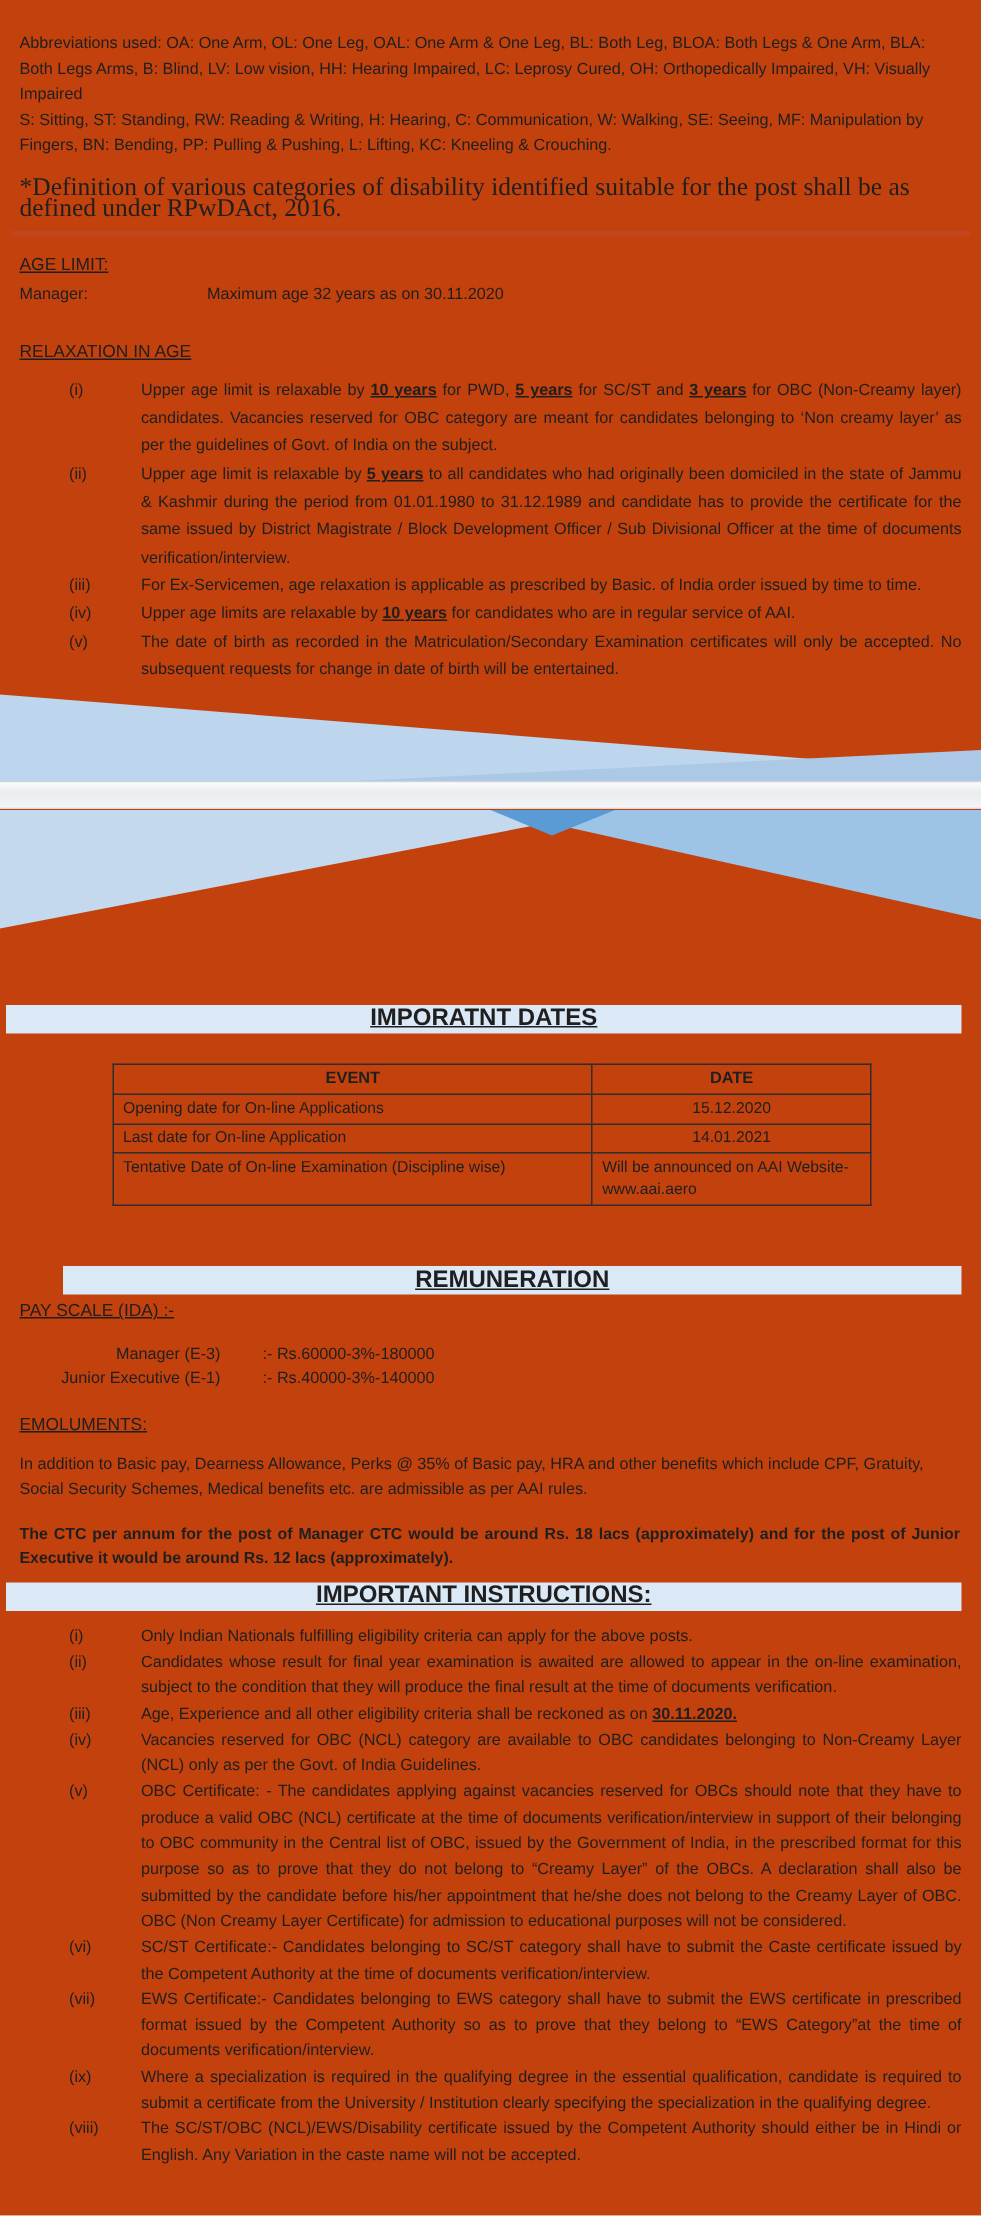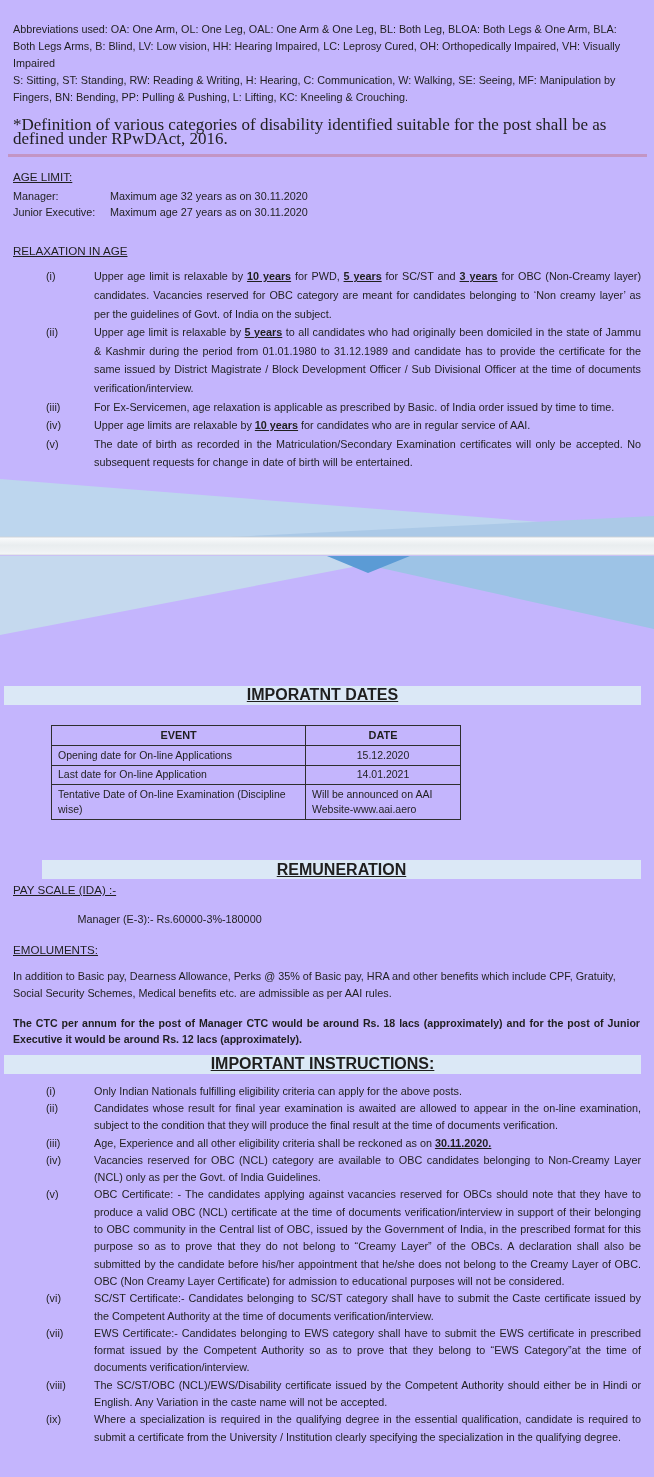--- a/index.html
+++ b/index.html
@@ -1,39 +1,39 @@
 <!DOCTYPE html>
 <html><head>
 <meta charset="utf-8">
 <style>
   html,body{margin:0;padding:0;background:#ffffff;}
   .page{
     position:relative;
     width:654px;height:1477px;
-    background:#c4b5fd;
+    background:#c2410c;
     font-family:"Liberation Sans","DejaVu Sans",sans-serif;
     font-size:10.8px;
     color:#1f1f1f;
     overflow:hidden;
   }
   .para{margin:0 14px 0 13px;line-height:17px;text-align:left;}
   .abbrev1{padding-top:21px;}
   .def-note{
     margin:12px 10px 0 13px;
     font-family:"Liberation Serif","DejaVu Serif",serif;
     font-size:17px;line-height:14px;
   }
   .red-line{height:3px;margin:8px 7px 0 8px;opacity:.32;}
   .sec-head{
     margin:0 13px;font-size:11.6px;font-weight:normal;
     text-decoration:underline;line-height:14px;
   }
   .h-age{margin-top:13px;}
   .kv-rows{margin:4px 13px 0 13px;}
-  .kv{display:flex;line-height:16.2px;}
+  .kv{display:flex;line-height:16.2px;gap:28px;}
   .kv .k{flex:0 0 97px;}
   .kv2 .k{flex:0 0 134px;text-align:right;}
   .h-relax{margin-top:24px;}
   .numlist{margin:9px 13px 0 0;}
   .li{display:flex;align-items:flex-start;}
   .li .num{flex:0 0 48px;padding-left:46px;}
   .li .litext{flex:1 1 auto;text-align:justify;}
   .relax .li{line-height:18.6px;}
   .instr .li{line-height:17.3px;}
   .bu{font-weight:bold;text-decoration:underline;}
@@ -46,23 +46,23 @@
     text-align:center;
     padding:2.5px 0 2.5px 0;
     font-size:16px;font-weight:bold;line-height:14px;
   }
   .band span{text-decoration:underline;}
   .b1{margin-top:39px;}
   .b2{margin-top:40px;}
   .b3{margin-top:7px;}
   
   table.dates{
-    margin:20px 0 0 51px;
+    margin:20px 0 0 75px;
     border-collapse:collapse;
-    width:410px;
+    width:506px;
     font-size:10.5px;
   }
   table.dates th,table.dates td{
     border:1.2px solid #2e2e2e;
     padding:1.5px 6px;
     line-height:15.5px;
     vertical-align:top;
   }
   table.dates th{font-size:10.9px;text-align:center;padding:2px 6px;}
   table.dates td.c1{width:290px;text-align:left;}
@@ -85,24 +85,20 @@
   <p class="def-note">*Definition of various categories of disability identified suitable for the post shall be as defined under RPwDAct, 2016.</p>
 
   <div class="red-line" style="background: rgb(192, 80, 77);"></div>
 
   <div class="sec-head h-age">AGE LIMIT:</div>
 
   <div class="kv-rows">
       <div class="kv">
         <div class="k">Manager:</div>
         <div class="v">Maximum age 32 years as on 30.11.2020</div>
-      </div>
-      <div class="kv">
-        <div class="k">Junior Executive:</div>
-        <div class="v">Maximum age 27 years as on 30.11.2020</div>
       </div>
     </div>
 
   <div class="sec-head h-relax">RELAXATION IN AGE</div>
 
   <div class="numlist relax">
       <div class="li">
         <div class="num">(i)</div>
         <div class="litext"><span>Upper age limit is relaxable by </span><span class="bu">10 years</span><span> for PWD, </span><span class="bu">5 years</span><span> for SC/ST and </span><span class="bu">3 years</span><span> for OBC (Non-Creamy layer) candidates.  Vacancies reserved for OBC category are meant for candidates belonging to ‘Non creamy layer’ as per the guidelines of Govt. of India on the subject.</span></div>
       </div>
@@ -176,20 +172,24 @@
     <span>REMUNERATION</span>
   </div>
 
   <div class="sec-head h-pay">PAY SCALE (IDA) :-</div>
 
   <div class="kv-rows pay-rows">
       <div class="kv kv2">
         <div class="k">Manager (E-3)</div>
         <div class="v">:- Rs.60000-3%-180000</div>
       </div>
+      <div class="kv kv2">
+        <div class="k">Junior Executive (E-1)</div>
+        <div class="v">:- Rs.40000-3%-140000</div>
+      </div>
     </div>
 
   <div class="sec-head h-emol">EMOLUMENTS:</div>
 
   <p class="para emol-para">In addition to Basic pay, Dearness Allowance, Perks @ 35% of Basic pay, HRA and other benefits which include CPF, Gratuity, Social Security Schemes, Medical benefits etc. are admissible as per AAI rules.</p>
 
   <p class="para ctc-para">The CTC per annum for the post of Manager CTC would be around Rs. 18 lacs (approximately) and for the post of Junior Executive it would be around Rs. 12 lacs (approximately).</p>
 
   <div class="band b3" style="background: rgb(219, 232, 246);">
     <span>IMPORTANT INSTRUCTIONS:</span>
@@ -218,22 +218,22 @@
       </div>
       <div class="li">
         <div class="num">(vi)</div>
         <div class="litext"><span>SC/ST Certificate:- Candidates belonging to SC/ST category shall have to submit the Caste certificate issued by the Competent Authority at the time of documents verification/interview.</span></div>
       </div>
       <div class="li">
         <div class="num">(vii)</div>
         <div class="litext"><span>EWS Certificate:- Candidates belonging to EWS category shall have to submit the EWS certificate in prescribed format issued by the Competent Authority so as to prove that they belong to “EWS Category”at the time of documents verification/interview.</span></div>
       </div>
       <div class="li">
+        <div class="num">(ix)</div>
+        <div class="litext"><span>Where a specialization is required in the qualifying degree in the essential qualification, candidate is required to submit a certificate from the University / Institution clearly specifying the specialization in the qualifying degree.</span></div>
+      </div>
+      <div class="li">
         <div class="num">(viii)</div>
         <div class="litext"><span>The SC/ST/OBC (NCL)/EWS/Disability certificate issued by the Competent Authority should either be in Hindi or English. Any Variation in the caste name will not be accepted.</span></div>
       </div>
-      <div class="li">
-        <div class="num">(ix)</div>
-        <div class="litext"><span>Where a specialization is required in the qualifying degree in the essential qualification, candidate is required to submit a certificate from the University / Institution clearly specifying the specialization in the qualifying degree.</span></div>
-      </div>
     </div>
 
 </div>
 
 </body></html>

